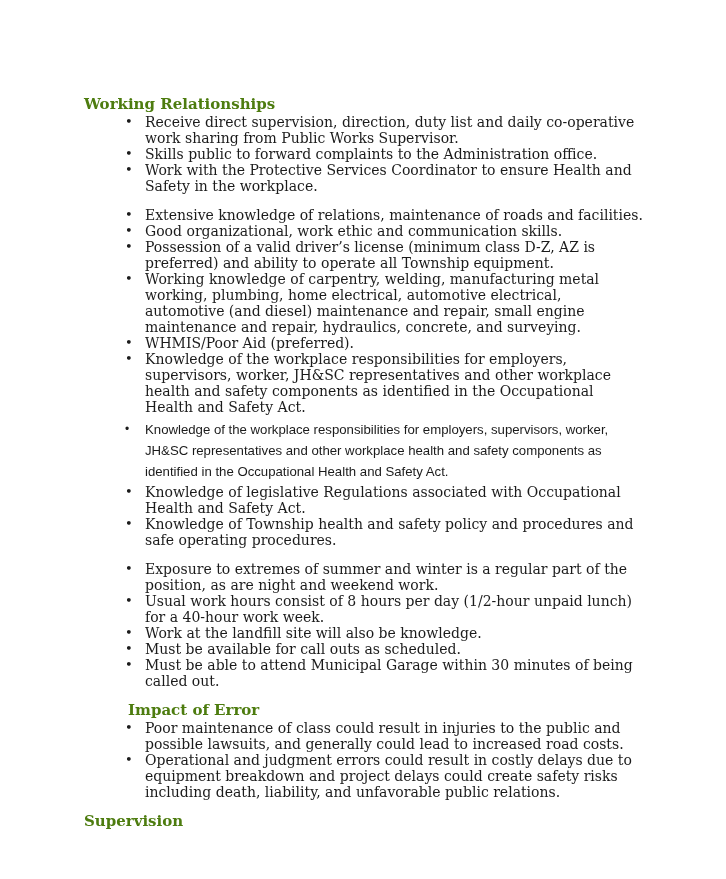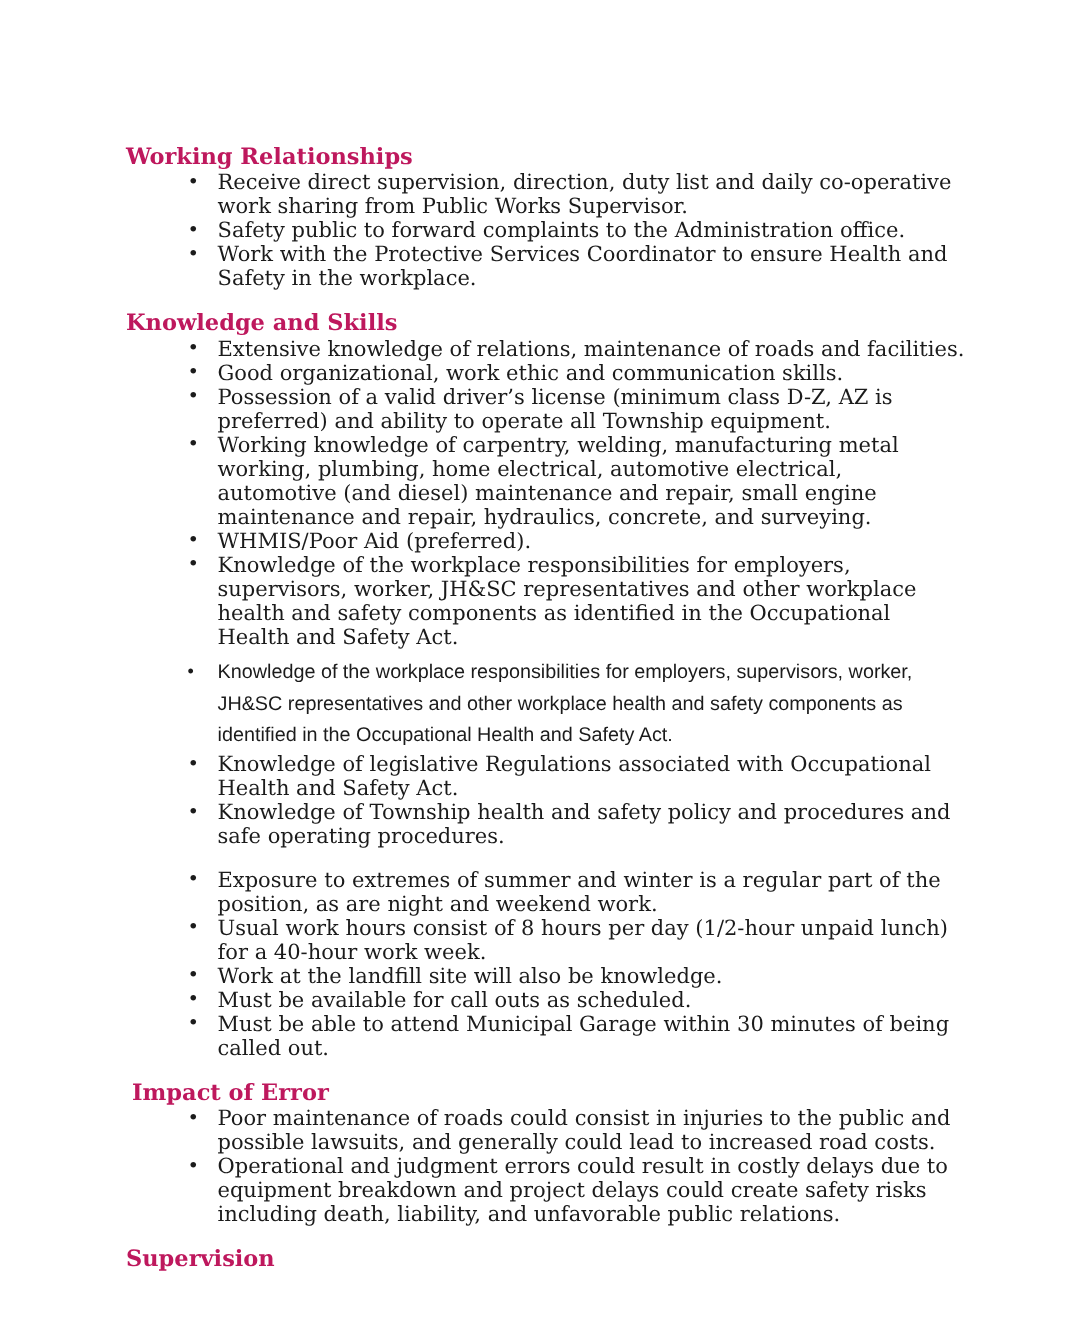--- a/index.html
+++ b/index.html
@@ -20,24 +20,25 @@
     padding: 96px 80px 0 84px;
   }
   .sec {
     margin: 0 0 13px 0;
   }
   .heading {
     margin: 0 0 1px 0;
     font-size: 15px;
     font-weight: bold;
     line-height: 17px;
-    color: #be185d;
+    color: #4d7c0f;
   }
   .heading.indent {
     padding-left: 4px;
+    margin-left: 40px;
   }
   .bullets {
     list-style: none;
     margin: 0;
     padding: 0 0 0 41px;
   }
   .item {
     display: flex;
     align-items: flex-start;
     font-size: 14px;
@@ -69,32 +70,31 @@
   <section class="sec">
     <h2 class="heading">Working Relationships</h2>
     <ul class="bullets">
   <li class="item">
     <span class="bullet">•</span>
     <span class="text">Receive direct supervision, direction, duty list and daily co-operative work sharing from Public Works Supervisor.</span>
   </li>
 
   <li class="item">
     <span class="bullet">•</span>
-    <span class="text">Safety public to forward complaints to the Administration office.</span>
+    <span class="text">Skills public to forward complaints to the Administration office.</span>
   </li>
 
   <li class="item">
     <span class="bullet">•</span>
     <span class="text">Work with the Protective Services Coordinator to ensure Health and Safety in the workplace.</span>
   </li>
 </ul>
   </section>
 
   <section class="sec">
-    <h2 class="heading">Knowledge and Skills</h2>
     <ul class="bullets">
   <li class="item">
     <span class="bullet">•</span>
     <span class="text">Extensive knowledge of relations, maintenance of roads and facilities.</span>
   </li>
 
   <li class="item">
     <span class="bullet">•</span>
     <span class="text">Good organizational, work ethic and communication skills.</span>
   </li>
@@ -163,21 +163,21 @@
     <span class="text">Must be able to attend Municipal Garage within 30 minutes of being called out.</span>
   </li>
 </ul>
   </section>
 
   <section class="sec">
     <h2 class="heading indent">Impact of Error</h2>
     <ul class="bullets">
   <li class="item">
     <span class="bullet">•</span>
-    <span class="text">Poor maintenance of roads could consist in injuries to the public and possible lawsuits, and generally could lead to increased road costs.</span>
+    <span class="text">Poor maintenance of class could result in injuries to the public and possible lawsuits, and generally could lead to increased road costs.</span>
   </li>
 
   <li class="item">
     <span class="bullet">•</span>
     <span class="text">Operational and judgment errors could result in costly delays due to equipment breakdown and project delays could create safety risks including death, liability, and unfavorable public relations.</span>
   </li>
 </ul>
   </section>
 
   <section class="sec">

